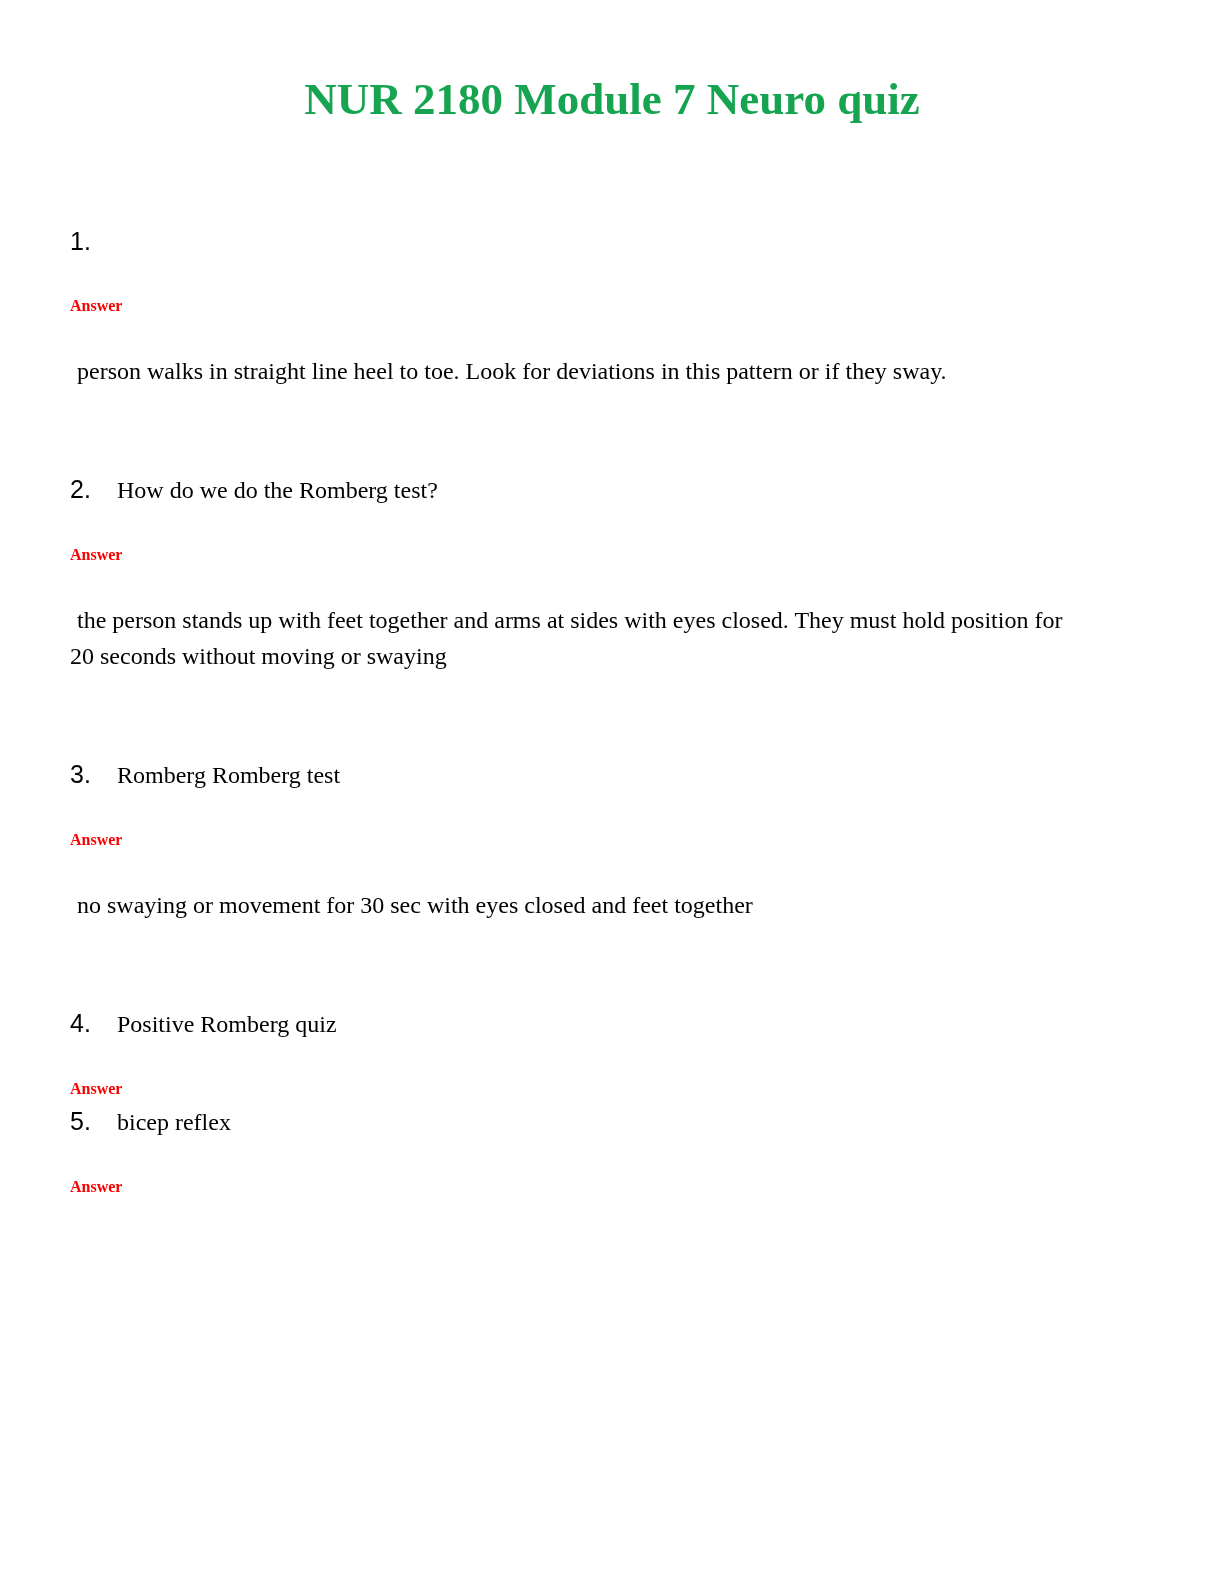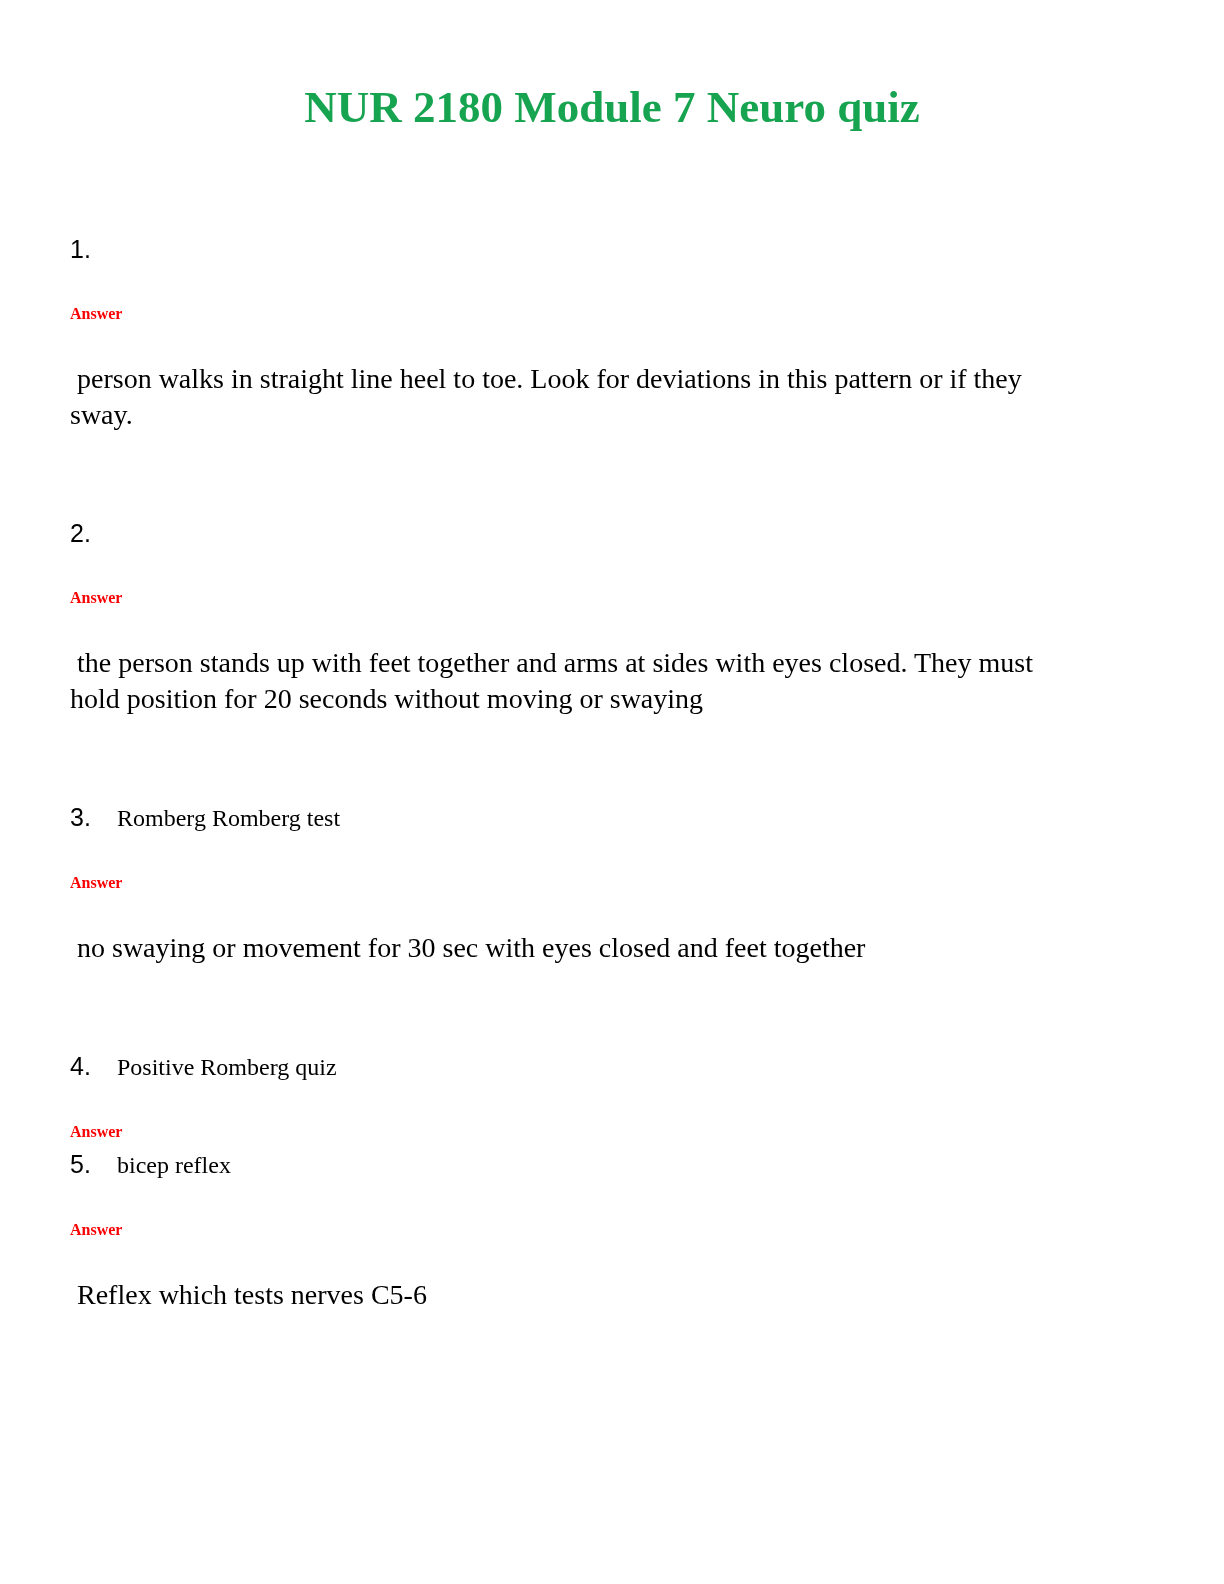--- a/index.html
+++ b/index.html
@@ -11,21 +11,21 @@
   .page {
     position: relative;
     width: 1224px;
     height: 1584px;
     background: #ffffff;
     overflow: hidden;
     font-family: "Liberation Serif", serif;
     color: #000000;
   }
   .title {
-    margin: 12px;
+    margin: 4px;
     padding-top: 66px;
     text-align: center;
     font-family: "Liberation Serif", serif;
     font-weight: bold;
     font-size: 45px;
     line-height: 1.3;
     color: var(--title-color);
   }
   .content {
     width: 1012px;
@@ -49,21 +49,21 @@
   }
   .answer-label {
     margin-top: 33px;
     font-size: 16px;
     font-weight: bold;
     line-height: 32px;
     color: var(--answer-color);
   }
   .answer-text {
     margin: 31px 0 84px 0;
-    font-size: 28px;
+    font-size: 24px;
     line-height: 36px;
     text-indent: 7px;
   }
 </style>
 </head>
 <body>
 
 <div class="page">
   <h1 class="title">NUR 2180 Module 7 Neuro quiz</h1>
 
@@ -72,20 +72,21 @@
     <div class="question-line">
       <span class="q-num">1.</span>
     </div>
     <div class="answer-label">Answer</div>
     <p class="answer-text">person walks in straight line heel to toe. Look for deviations in this pattern or if they sway.</p>
   </section>
 
   <section class="qa">
     <div class="question-line">
       <span class="q-num">2.</span>
+      <span class="q-text">How do we do the Romberg test?</span>
     </div>
     <div class="answer-label">Answer</div>
     <p class="answer-text">the person stands up with feet together and arms at sides with eyes closed. They must hold position for 20 seconds without moving or swaying</p>
   </section>
 
   <section class="qa">
     <div class="question-line">
       <span class="q-num">3.</span>
       <span class="q-text">Romberg Romberg test</span>
     </div>
@@ -100,16 +101,15 @@
     </div>
     <div class="answer-label">Answer</div>
   </section>
 
   <section class="qa">
     <div class="question-line">
       <span class="q-num">5.</span>
       <span class="q-text">bicep reflex</span>
     </div>
     <div class="answer-label">Answer</div>
-    <p class="answer-text">Reflex which tests nerves C5-6</p>
   </section>
 </div>
 </div>
 
 </body></html>

